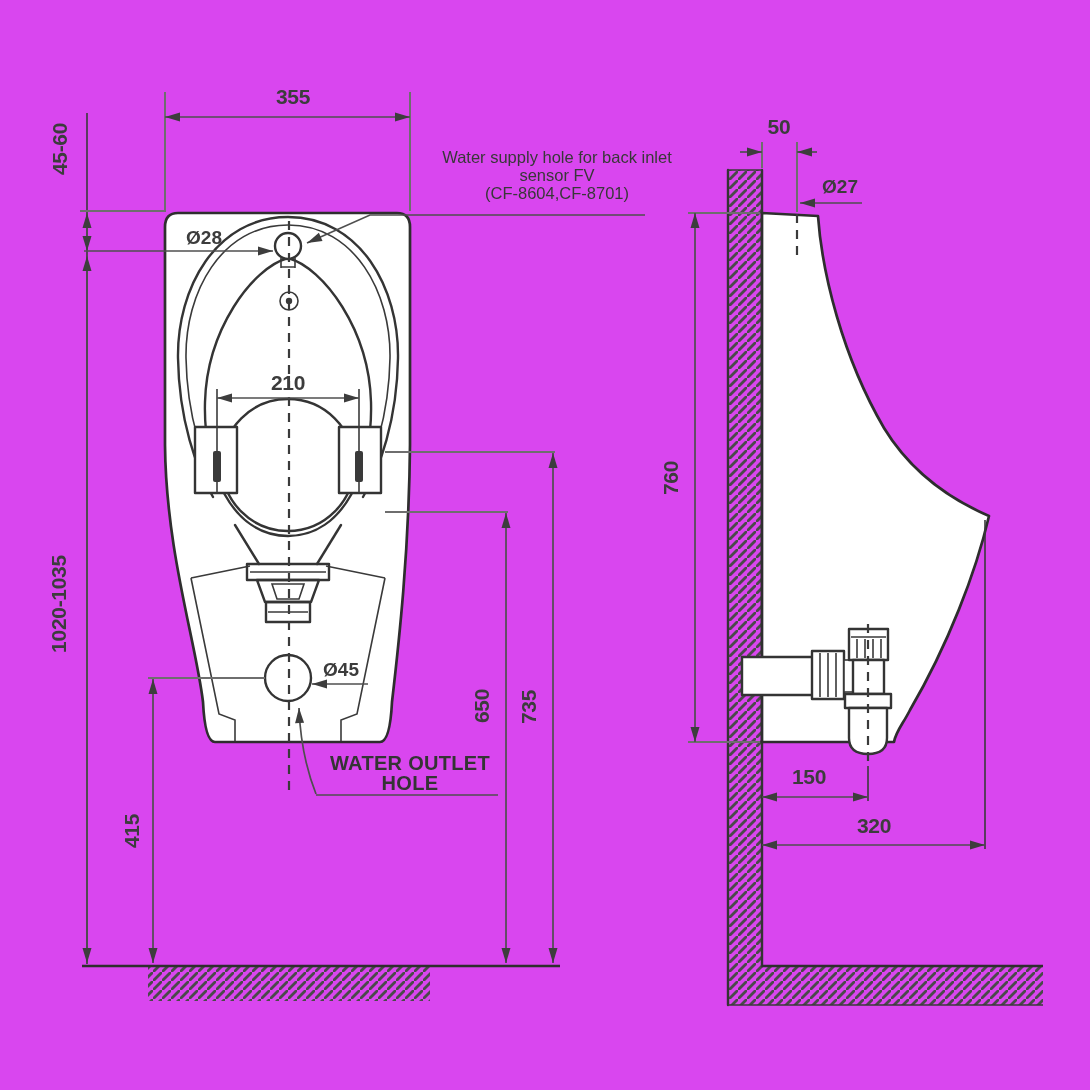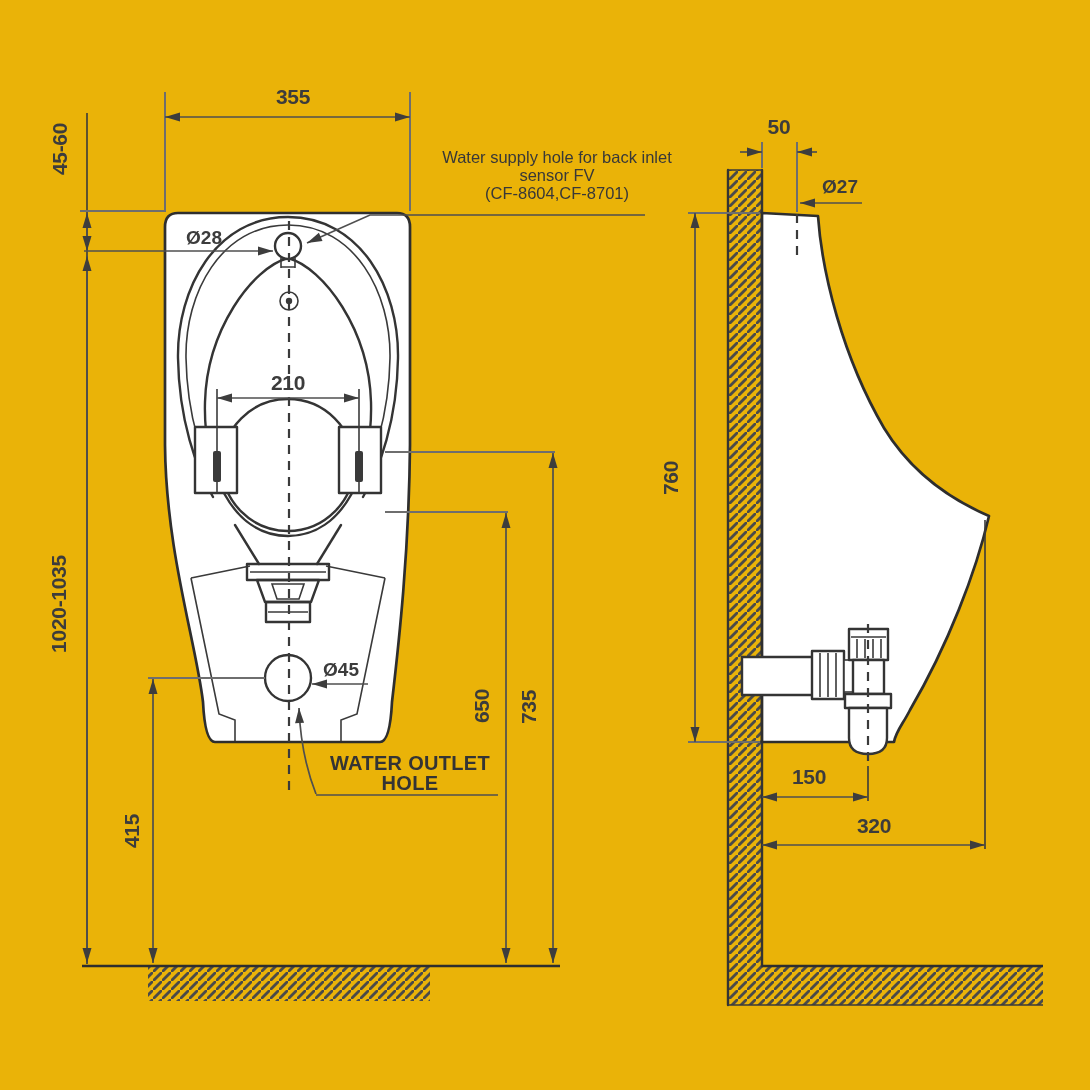--- a/index.html
+++ b/index.html
@@ -1,16 +1,16 @@
 <!DOCTYPE html>
 <html><head>
 <meta charset="utf-8">
 <style>
   html,body{margin:0;padding:0;background:#fff;}
-  #stage{width:1090px;height:1090px;position:relative;background:#eab308;}
+  #stage{width:1090px;height:1090px;position:relative;background:#d946ef;}
   svg{display:block;}
   text{text-anchor:middle;}
   .t-dim{font:bold 21px "Liberation Sans",sans-serif;fill:#3c3c3c;letter-spacing:-0.3px;}
   .t-sm {font:bold 19px "Liberation Sans",sans-serif;fill:#3c3c3c;}
   .t-note{font:16.5px "Liberation Sans",sans-serif;fill:#383838;}
   .t-big{font:bold 20px "Liberation Sans",sans-serif;fill:#343434;letter-spacing:0.3px;}
   .ln{stroke:#343434;stroke-width:2.4;fill:none;stroke-linecap:round;stroke-linejoin:round;}
   .lnh{stroke:#2e2e2e;stroke-width:2.7;fill:none;stroke-linejoin:round;}
   .lnt{stroke:#3a3a3a;stroke-width:1.6;fill:none;}
   .dim{stroke:#4f4f4f;stroke-width:1.7;fill:none;}

